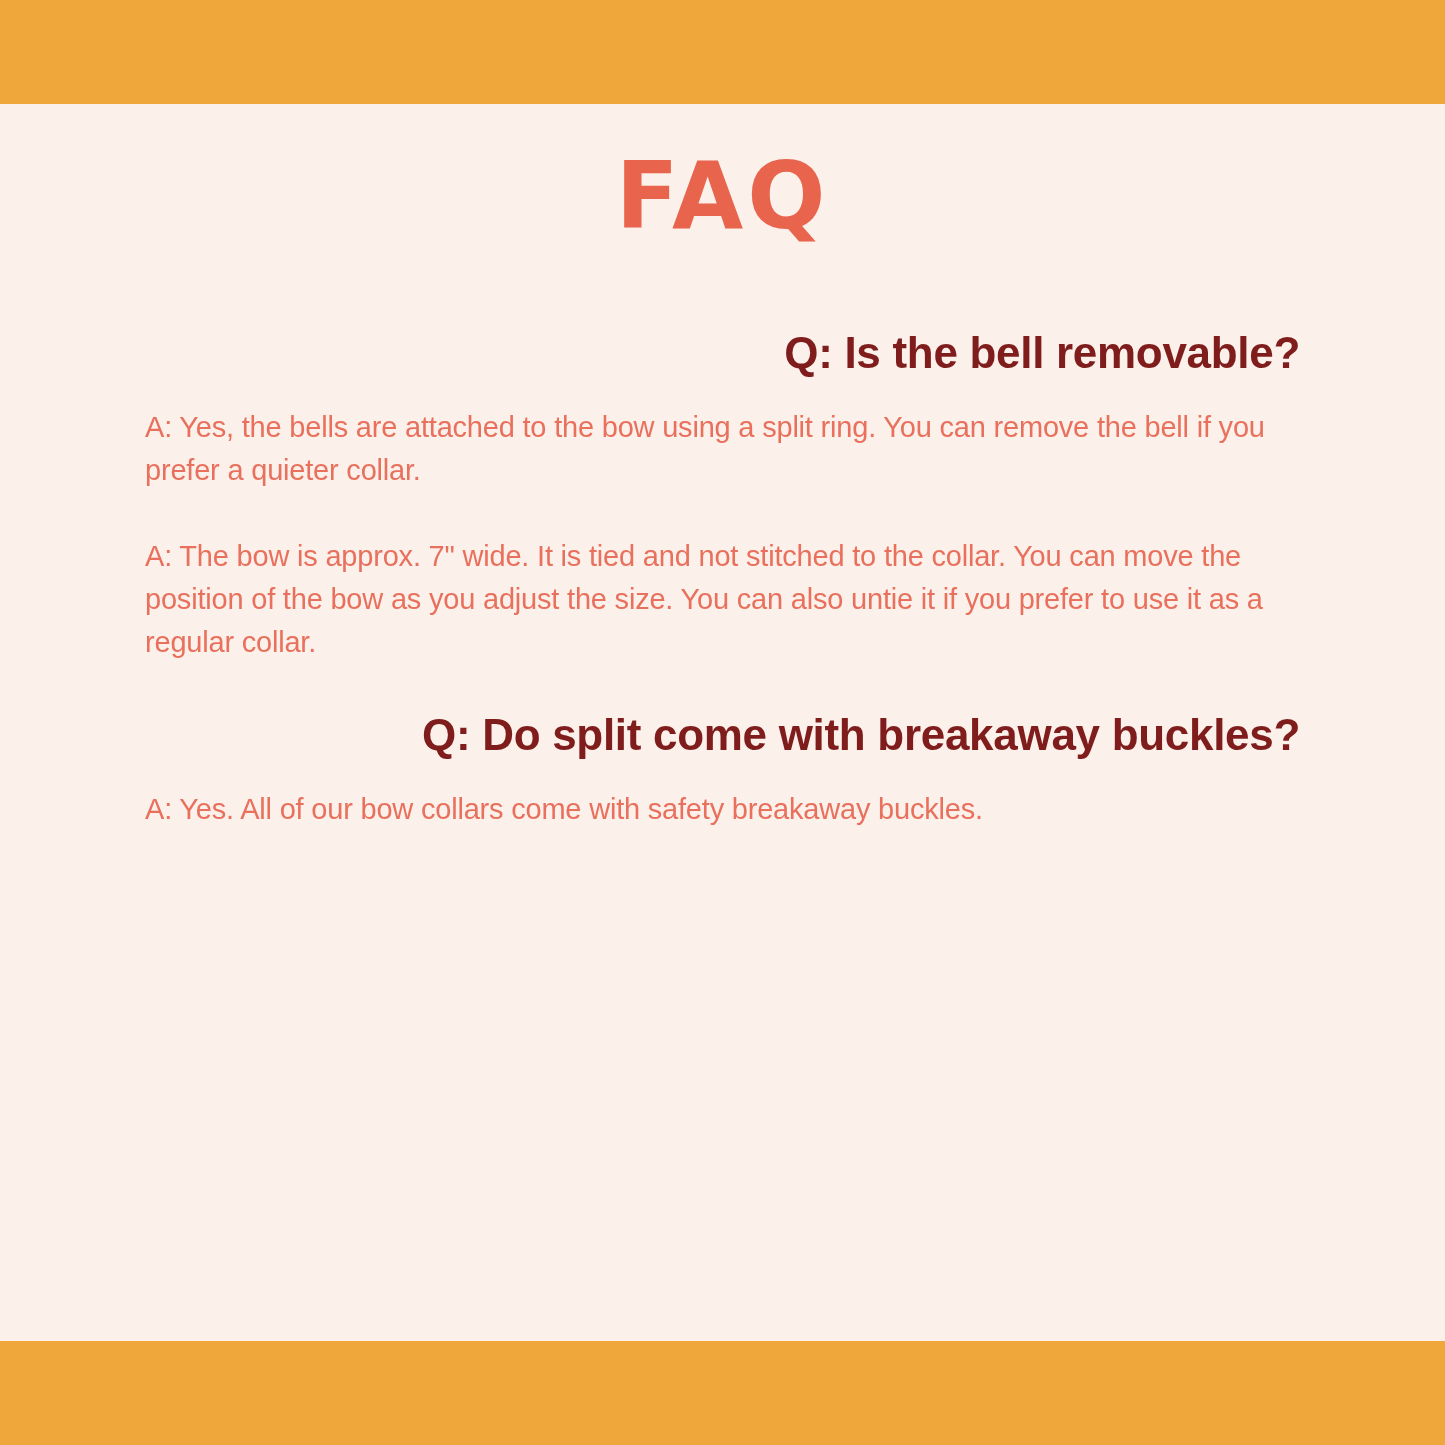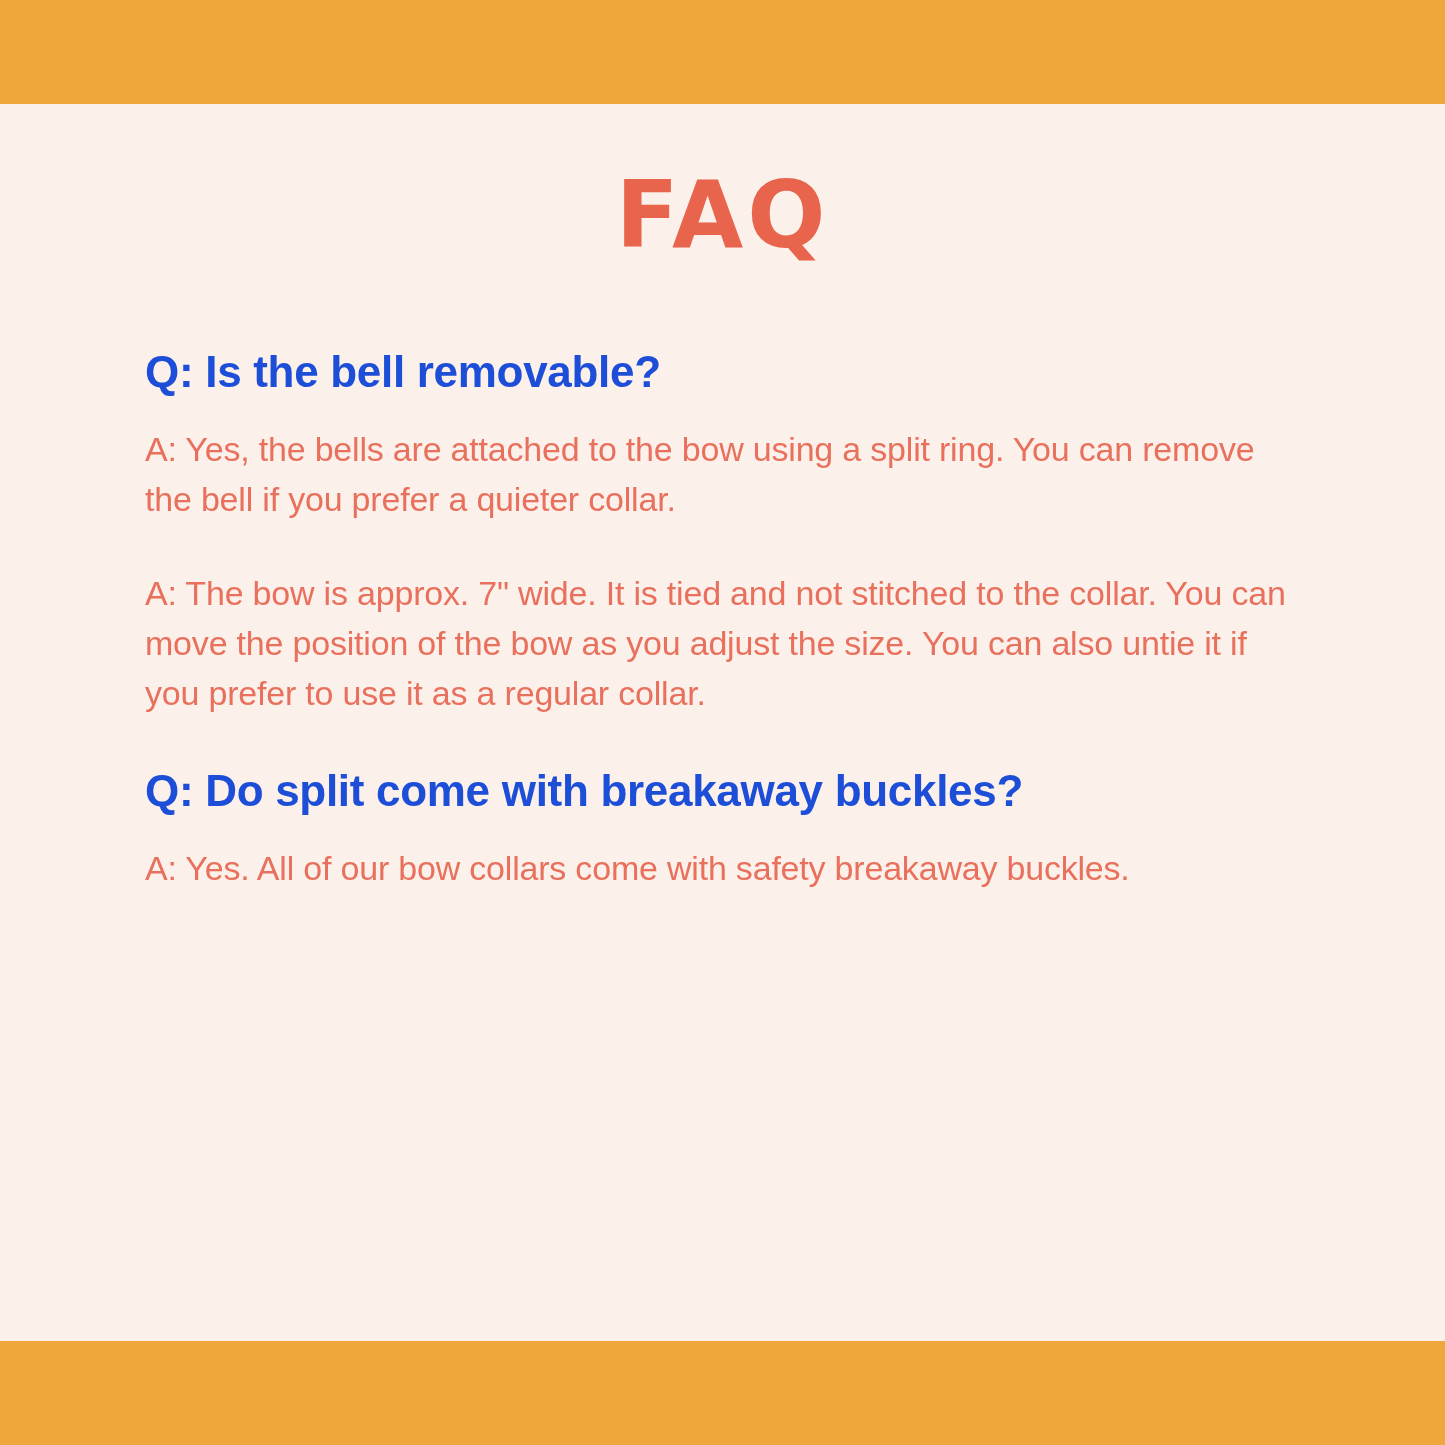--- a/index.html
+++ b/index.html
@@ -23,52 +23,52 @@
   }
   .band {
     width: 100%;
     background: #EFA73B;
     flex: 0 0 auto;
   }
   .band-top { height: 104px; }
   .band-bottom { height: 104px; }
   .content {
     flex: 1 1 auto;
-    padding: 8px 145px;
+    padding: 0 145px;
     box-sizing: border-box;
-    margin-top: 11px;
   }
   .title {
     text-align: center;
     color: #E8644C;
     font-size: 92px;
     font-weight: bold;
     letter-spacing: 4px;
     margin-top: 42px;
     margin-bottom: 0;
     line-height: 1.1;
     font-family: "DejaVu Sans", sans-serif;
   }
   .faq-list {
     margin-top: 78px;
   }
   .faq-item {
     margin-bottom: 34px;
   }
   .question {
-    color: #1d4ed8;
+    color: #7f1d1d;
     font-size: 44px;
     font-weight: bold;
     line-height: 1.25;
     margin: 0 0 26px 0;
     letter-spacing: -0.3px;
+    text-align: right;
   }
   .answer {
     color: #E8705C;
-    font-size: 34px;
+    font-size: 29px;
     font-weight: normal;
     line-height: 1.47;
     margin: 0;
     letter-spacing: -0.2px;
   }
   .faq-item + .faq-item { margin-top: 44px; }
 </style>
 </head>
 <body>
 

